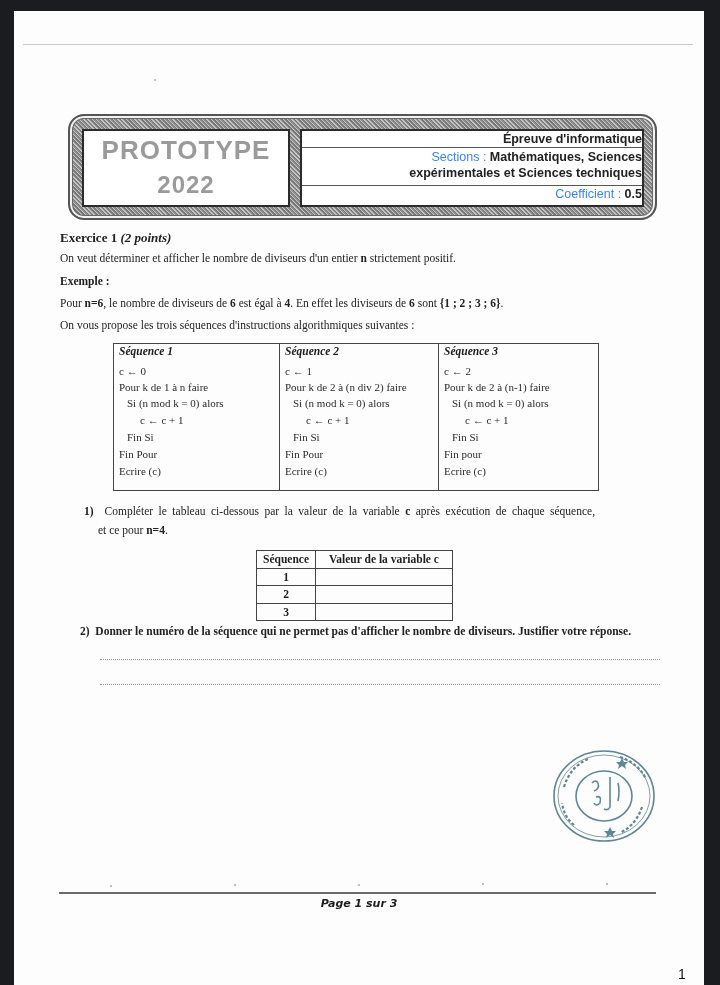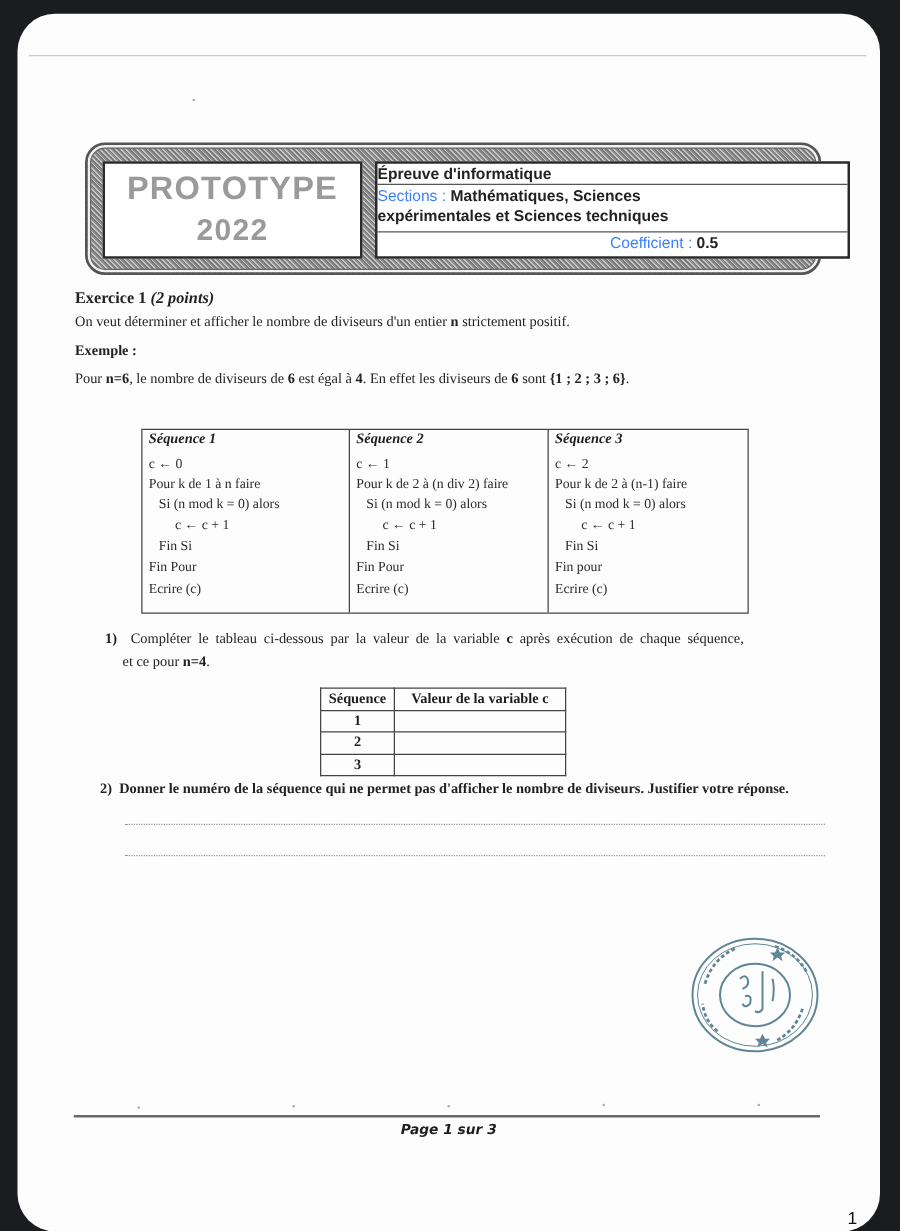--- a/index.html
+++ b/index.html
@@ -6,21 +6,20 @@
   body {
     width: 720px; height: 985px; overflow: hidden;
     background: #1b1c1f;
     position: relative;
     font-family: "Liberation Serif", serif;
     color: #1e1e1e;
   }
   .page {
     position: absolute; left: 14px; top: 11px; width: 690px; height: 974px;
     background: #fdfdfd;
-    border-radius: 30px;
   }
   .top-rule { position: absolute; left: 9px; top: 33px; width: 670px; height: 1px; background: #c9c9c9; }
   .speck { position: absolute; width: 2px; height: 2px; background: #aaa; border-radius: 50%; }
 
   
   .header-frame {
     position: absolute; left: 54px; top: 103px; width: 585px; height: 102px;
     border: 2px solid #555; border-radius: 16px;
     background-color: #9a9a9a;
     background-image: repeating-linear-gradient(45deg, #777 0 1px, #c4c4c4 1px 2px, #8e8e8e 2px 3px);
@@ -30,21 +29,21 @@
     position: absolute; left: 12px; top: 13px; width: 204px; height: 74px;
     background: #fff; border: 2px solid #2b2b2b;
     font-family: "Liberation Sans", sans-serif; font-weight: bold;
     color: #9a9a9a; text-align: center;
   }
   .proto-title { position: absolute; left: 0; right: 0; top: 4px; font-size: 26px; letter-spacing: 1px; }
   .proto-year { position: absolute; left: 0; right: 0; top: 40px; font-size: 24px; letter-spacing: 1px; text-align: center; }
   .info-box {
     position: absolute; left: 230px; top: 13px; width: 340px; height: 74px;
     background: #fff; border: 2px solid #2b2b2b;
-    font-family: "Liberation Sans", sans-serif; font-size: 12.5px; color: #222; text-align: left; padding-left: 36px;
+    font-family: "Liberation Sans", sans-serif; font-size: 12.5px; color: #222; text-align: right;
   }
   .info-row { position: absolute; left: 0; right: 0; border-bottom: 1px solid #555; }
   .info-r1 { top: 0; height: 16px; font-weight: bold; line-height: 16px; }
   .info-r2 { top: 17px; height: 36px; line-height: 16px; padding-top: 1px; }
   .info-r3 { top: 54px; height: 20px; line-height: 19px; border-bottom: none; }
   .info-cell { position: absolute; top: 0; height: 20px; }
   .cell-duree { left: 0; width: 185px; border-right: 1px solid #555; }
   .cell-coef { left: 186px; width: 154px; }
   .lighter { color: #3b82f6; font-weight: normal; }
   b { font-weight: bold; }
@@ -127,20 +126,21 @@
   <div class="txt ex-title">
     <span>Exercice 1 </span><i>(2 points)</i>
   </div>
   <div class="txt p1">
     <span>On veut déterminer et afficher le nombre de diviseurs d'un entier </span><b>n</b><span> strictement positif.</span>
   </div>
   <div class="txt p2">Exemple :</div>
   <div class="txt p3">
     <span>Pour </span><b>n=6</b><span>, le nombre de diviseurs de </span><b>6</b><span> est égal à </span><b>4</b><span>. En effet les diviseurs de </span><b>6</b><span> sont </span><b>{1 ; 2 ; 3 ; 6}</b><span>.</span>
   </div>
+  <div class="txt p4">On vous propose les trois séquences d'instructions algorithmiques suivantes :</div>
 
   <div class="seq-table">
     <div class="seq-col c1">
       <div class="seq-head">Séquence 1</div>
       <div class="seq-line" style="top:21px">c ← 0</div>
       <div class="seq-line" style="top:37px">Pour k de 1 à n faire</div>
       <div class="seq-line" style="top:53px;left:13px">  Si (n mod k = 0) alors</div>
       <div class="seq-line" style="top:70px;left:26px">      c ← c + 1</div>
       <div class="seq-line" style="top:87px;left:13px">  Fin Si</div>
       <div class="seq-line" style="top:104px">Fin Pour</div>

